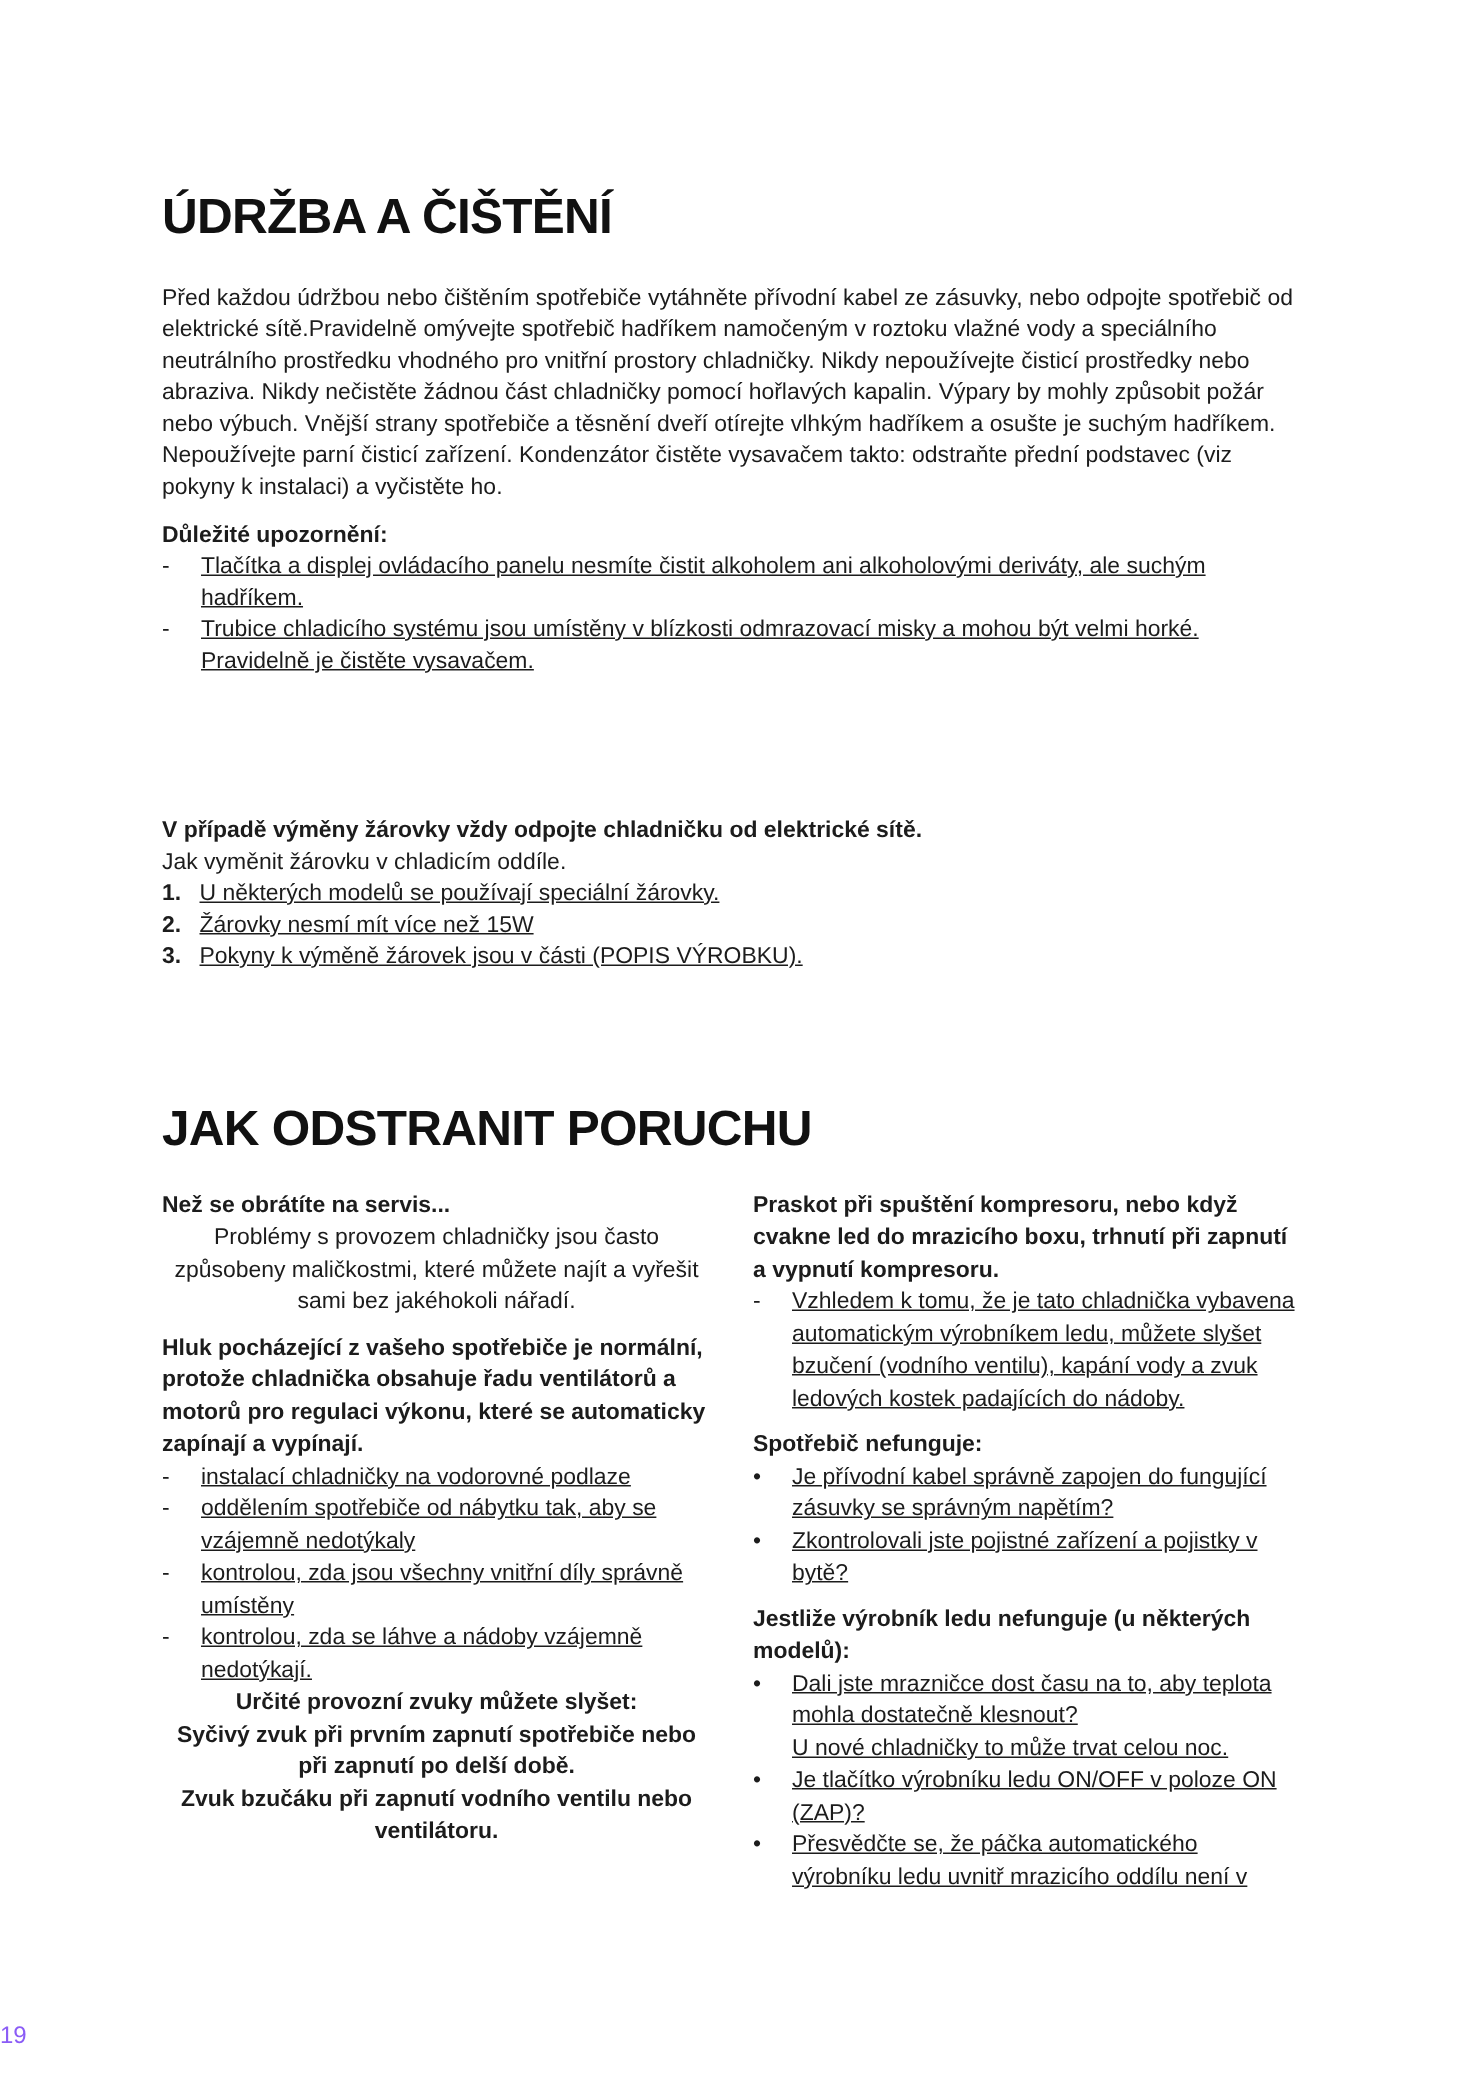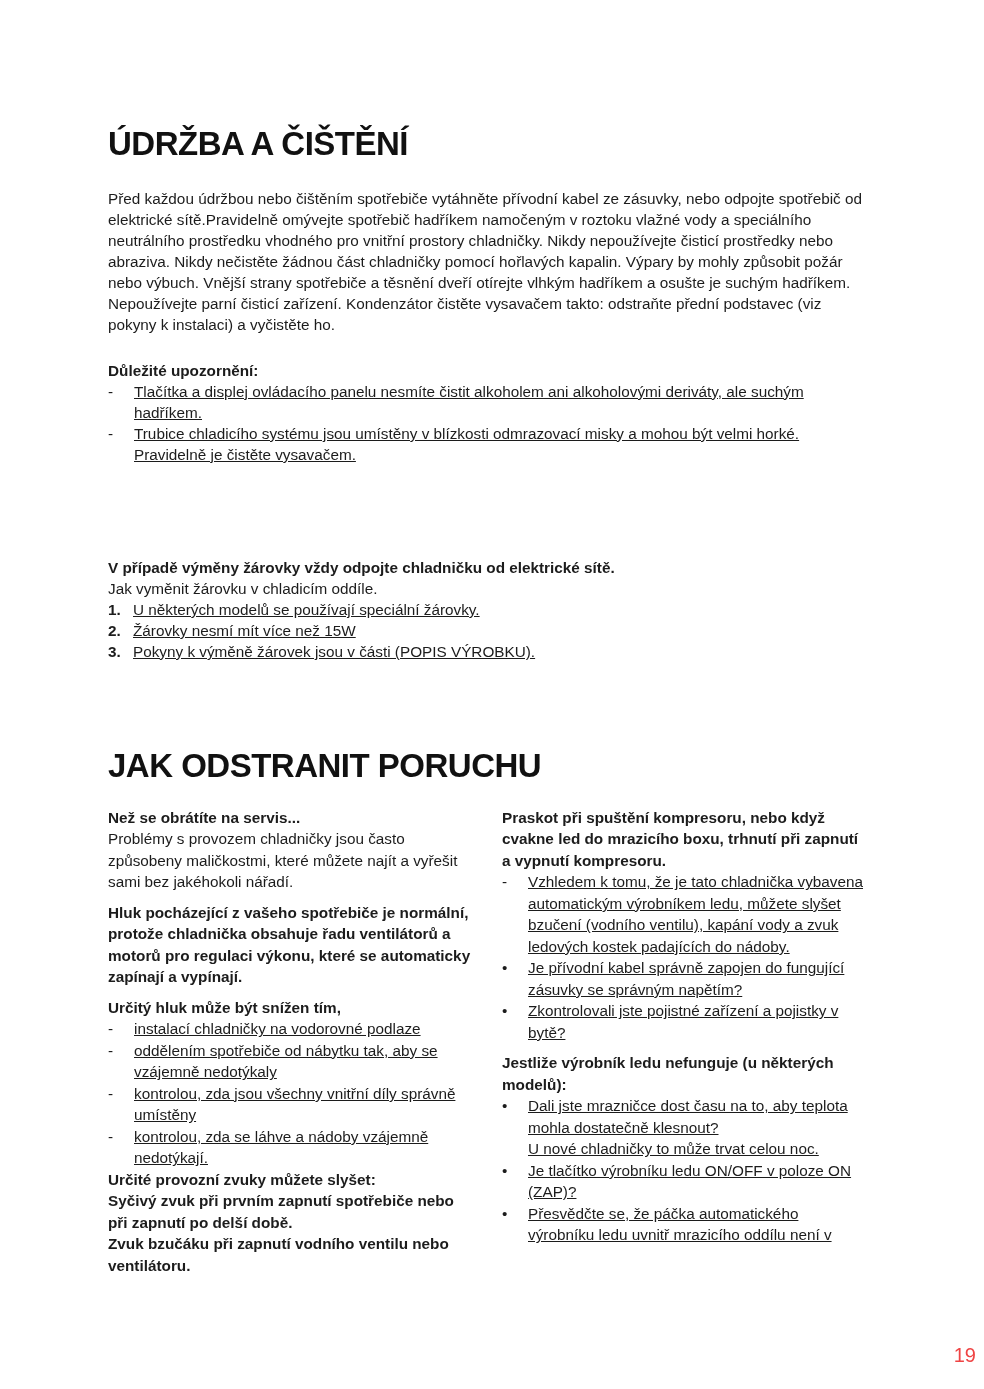--- a/index.html
+++ b/index.html
@@ -30,21 +30,21 @@
   .body-text {
     font-size: 15.3px;
     line-height: 21px;
   }
   p { margin: 0; }
   .intro-par {
     margin-top: 25px;
   }
   .bold { font-weight: 700; }
   .sub-heading {
-    margin-top: 25px;
+    margin-top: 11px;
     font-weight: 700;
   }
   
   .li {
     display: flex;
     align-items: flex-start;
   }
   .li .marker {
     flex: 0 0 26px;
   }
@@ -62,30 +62,30 @@
     display: flex;
     gap: 28px;
   }
   .col {
     width: 371px;
     font-size: 15.3px;
     line-height: 21.5px;
   }
   .block { margin-top: 9px; }
   .block.first { margin-top: 0; }
-  .tight { margin-top: 0; }
+  .tight { margin-top: 0; text-align: center; }
 
   .page-number {
     position: absolute;
     left: 0;
     right: 0;
     bottom: 22px;
-    text-align: right;
-    font-size: 20px;
-    color: #ef4444;
+    text-align: left;
+    font-size: 16px;
+    color: #8b5cf6;
   }
 </style>
 </head>
 <body>
 
 <div class="page">
   <div class="content">
 
     <section>
       <h1 class="sec-title">ÚDRŽBA A ČIŠTĚNÍ</h1>
@@ -121,21 +121,20 @@
     </section>
 
     <section class="section-trouble">
       <h1 class="sec-title">JAK ODSTRANIT PORUCHU</h1>
       <div class="columns">
 
         <div class="col">
           <p class="bold block first">Než se obrátíte na servis...</p>
           <p class="tight">Problémy s provozem chladničky jsou často způsobeny maličkostmi, které můžete najít a vyřešit sami bez jakéhokoli nářadí.</p>
           <p class="bold block">Hluk pocházející z vašeho spotřebiče je normální, protože chladnička obsahuje řadu ventilátorů a motorů pro regulaci výkonu, které se automaticky zapínají a vypínají.</p>
-          <p class="bold block">Určitý hluk může být snížen tím,</p>
           <div class="li">
             <span class="marker">-</span>
             <span class="txt">instalací chladničky na vodorovné podlaze</span>
           </div>
           <div class="li">
             <span class="marker">-</span>
             <span class="txt">oddělením spotřebiče od nábytku tak, aby se vzájemně nedotýkaly</span>
           </div>
           <div class="li">
             <span class="marker">-</span>
@@ -149,20 +148,21 @@
           <p class="bold tight">Syčivý zvuk při prvním zapnutí spotřebiče nebo při zapnutí po delší době.</p>
           <p class="bold tight">Zvuk bzučáku při zapnutí vodního ventilu nebo ventilátoru.</p>
         </div>
 
         <div class="col">
           <p class="bold block first">Praskot při spuštění kompresoru, nebo když cvakne led do mrazicího boxu, trhnutí při zapnutí a vypnutí kompresoru.</p>
           <div class="li">
             <span class="marker">-</span>
             <span class="txt">Vzhledem k tomu, že je tato chladnička vybavena automatickým výrobníkem ledu, můžete slyšet bzučení (vodního ventilu), kapání vody a zvuk ledových kostek padajících do nádoby.</span>
           </div>
+          <p class="bold block">Spotřebič nefunguje:</p>
           <div class="li">
             <span class="marker">•</span>
             <span class="txt">Je přívodní kabel správně zapojen do fungující zásuvky se správným napětím?</span>
           </div>
           <div class="li">
             <span class="marker">•</span>
             <span class="txt">Zkontrolovali jste pojistné zařízení a pojistky v bytě?</span>
           </div>
           <p class="bold block">Jestliže výrobník ledu nefunguje (u některých modelů):</p>
           <div class="li">

